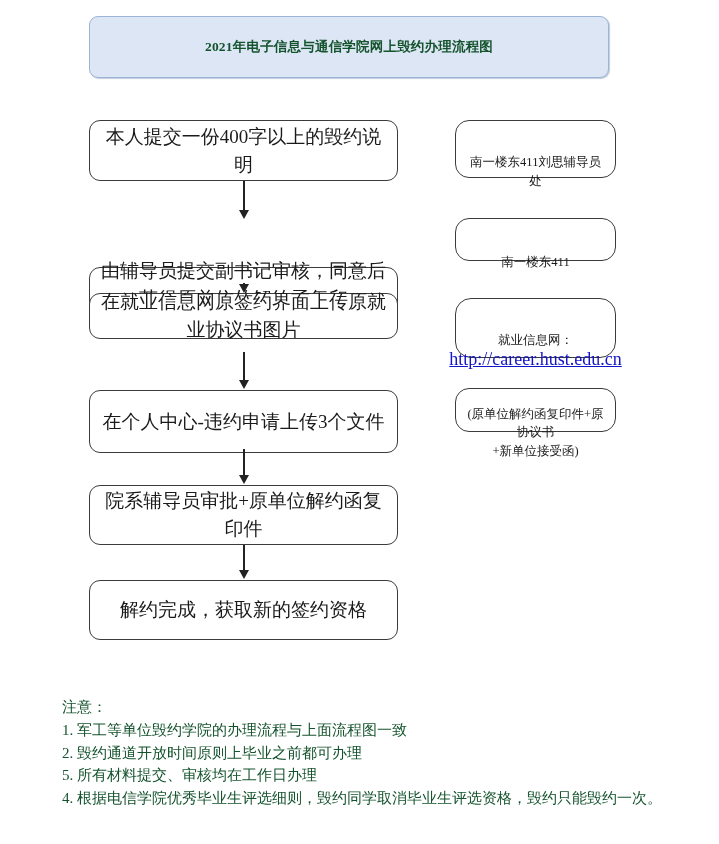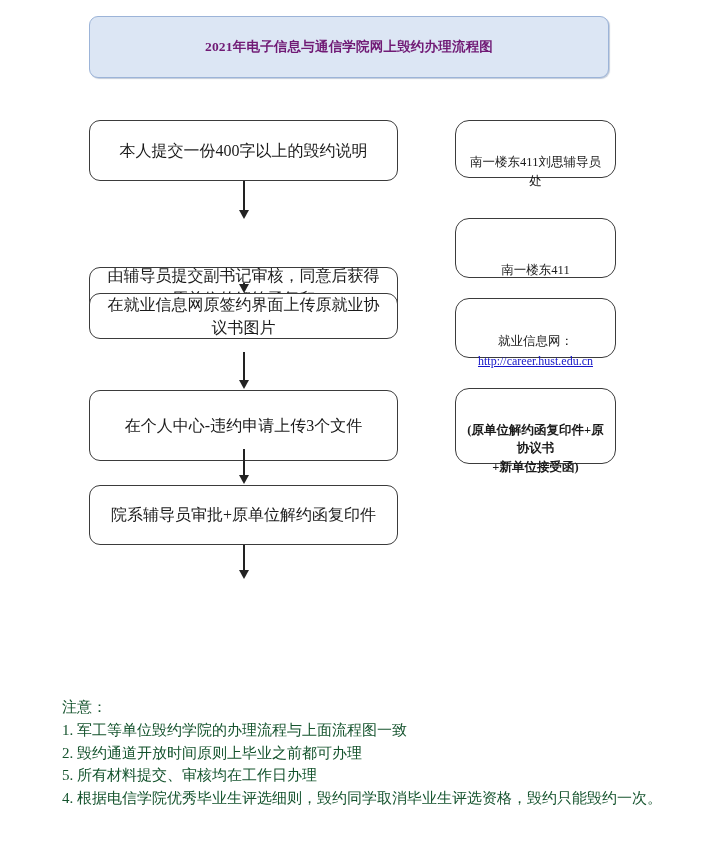--- a/index.html
+++ b/index.html
@@ -32,39 +32,39 @@
     border-radius: 9px;
     box-sizing: border-box;
     display: flex;
     align-items: center;
     justify-content: center;
     box-shadow: 1px 1px 1px rgba(120,140,170,0.45);
   }
   .title-box .title-text {
     font-size: 13.5px;
     font-weight: 700;
-    color: #701a75;
+    color: #14532d;
     letter-spacing: 0.2px;
   }
 
   
   .node {
     position: absolute;
     box-sizing: border-box;
     background: #ffffff;
     border: 1px solid #3b3b3b;
     border-radius: 11px;
     display: flex;
     align-items: center;
     justify-content: center;
     text-align: center;
     padding: 4px 10px;
   }
   .node .node-text {
-    font-size: 16px;
+    font-size: 19px;
     line-height: 1.45;
     color: #1a1a1a;
     display: block;
     white-space: pre-line;
   }
 
   
   .node.left  { left: 89px;  width: 309px; }
   
   .node.right { left: 455px; width: 161px; border-radius: 14px; }
@@ -85,21 +85,21 @@
     width: 0;
     height: 0;
     border-left: 5px solid transparent;
     border-right: 5px solid transparent;
     border-top: 9px solid #222222;
   }
 
   
   .weblink {
     color: #1414c8;
-    font-size: 12px;
+    font-size: 18px;
   }
 
   
   .notes {
     position: absolute;
     left: 62px;
     top: 696px;
     width: 640px;
   }
   .notes-line {
@@ -124,51 +124,54 @@
 
   <div class="node left" style="top:220px;  height:63px;margin-top:47px;">
     <span class="node-text">由辅导员提交副书记审核，同意后获得原单位的解约函复印
 件(副书记签署意见+公章)</span>
   </div>
 
   <div class="node left" style="top:293px;  height:46px;">
     <span class="node-text">在就业信息网原签约界面上传原就业协议书图片</span>
   </div>
 
-  <div class="node left" style="top:390px;  height:71px;">
+  <div class="node left" style="top:390px;  height:63px;">
     <span class="node-text">在个人中心-违约申请上传3个文件</span>
   </div>
 
   <div class="node left" style="top:485px;  height:60px;">
     <span class="node-text">院系辅导员审批+原单位解约函复印件</span>
   </div>
 
+  <div class="node left" style="top:580px;  height:60px;">
+    <span class="node-text">解约完成，获取新的签约资格</span>
+  </div>
 
   <div class="arrow" style="top:181px; height:30px;"></div>
   <div class="arrow" style="top:283px; height:2px;"></div>
   <div class="arrow" style="top:352px; height:29px;"></div>
   <div class="arrow" style="top:449px; height:27px;"></div>
   <div class="arrow" style="top:545px; height:26px;"></div>
 
   <div class="node right" style="top:120px; height:58px;">
     <span class="node-text">南一楼东411刘思辅导员处</span>
   </div>
 
-  <div class="node right" style="top:218px; height:60px;">
+  <div class="node right" style="top:218px; height:43px;">
     <span class="node-text">南一楼东411</span>
   </div>
 
-  <div class="node right" style="top:298px; height:60px;">
+  <div class="node right" style="top:298px; height:60px;border-radius:16px;">
     <div style="text-align:center;">
       <span class="node-text">就业信息网：</span>
       <a class="weblink" href="#">http://career.hust.edu.cn</a>
     </div>
   </div>
 
-  <div class="node right" style="top:388px; height:76px;font-weight:bold;">
+  <div class="node right" style="top:388px; height:44px;">
     <span class="node-text">(原单位解约函复印件+原协议书
 +新单位接受函)</span>
   </div>
 
   <div class="notes">
     <div class="notes-line">注意：</div>
     <div class="notes-line">1. 军工等单位毁约学院的办理流程与上面流程图一致</div>
     <div class="notes-line">2. 毁约通道开放时间原则上毕业之前都可办理</div>
     <div class="notes-line">5. 所有材料提交、审核均在工作日办理</div>
     <div class="notes-line">4. 根据电信学院优秀毕业生评选细则，毁约同学取消毕业生评选资格，毁约只能毁约一次。</div>

